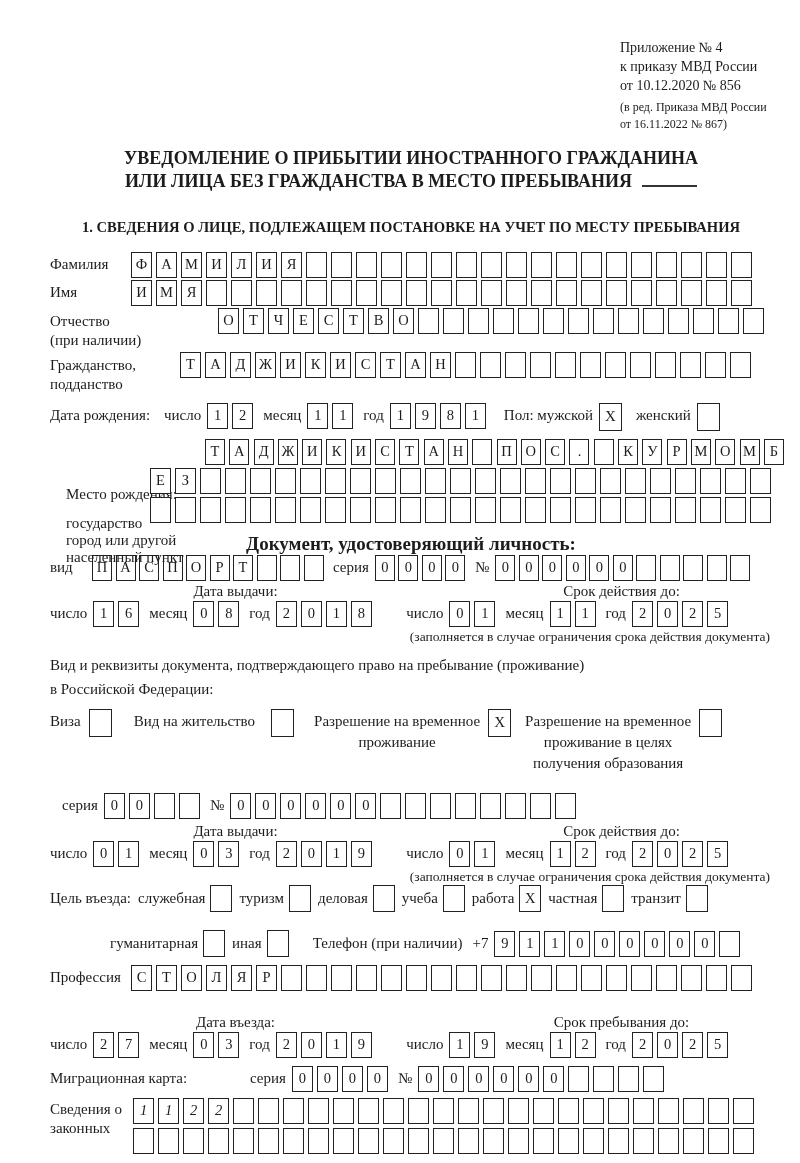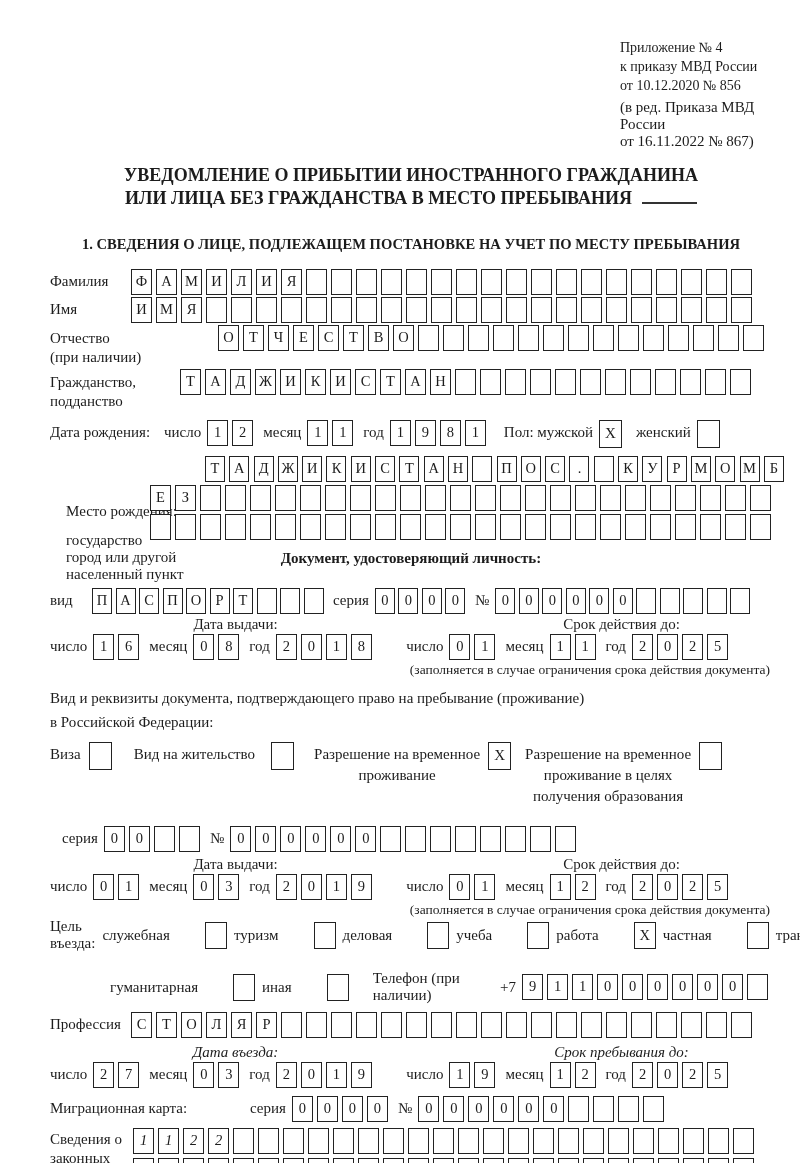--- a/index.html
+++ b/index.html
@@ -18,21 +18,21 @@
     margin-right:4px; text-align:center; font-size:14.5px; line-height:23px;
     vertical-align:top; background:#fff;
   }
   .sm .cb  { width:20px; margin-right:3.5px; }   
   .sm2 .cb { width:20px; margin-right:4.3px; }   
   .chk .cb { width:23px; height:28px; margin-right:0; font-size:15px; line-height:25px; }
   .pchk .cb{ width:22px; height:27px; margin-right:0; font-size:14.5px; line-height:24px; }
 
   
   .appendix { margin-left:570px; font-size:14px; line-height:19px; }
-  .appendix .amend { font-size:15px; line-height:17px; }
+  .appendix .amend { font-size:12px; line-height:17px; }
   .appendix .amend.first { margin-top:4px; }
   .forma { text-align:right; padding-right:12px; font-weight:bold; margin-top:16px; font-size:15.5px; letter-spacing:.5px; }
   .title { text-align:center; font-weight:bold; font-size:18px; line-height:23px; margin-top:14px; }
   .tline { display:inline-block; width:55px; border-bottom:2.2px solid #333; margin-left:10px; height:14px; }
   .sect { text-align:center; font-weight:bold; font-size:14.6px; margin-top:26px; margin-bottom:16px; }
 
   
   .frow { display:flex; align-items:flex-start; margin-bottom:2px; }
   .lbl { padding-top:4px; flex:none; }
   .lbl2 { flex:none; line-height:19px; padding-top:4px; }
@@ -45,21 +45,21 @@
   .bd .lbl { width:108px; }
 
   
   .mb { position:relative; height:92px; margin-top:2px; }
   .mb .l { position:absolute; left:16px; line-height:16px;margin-top:43px; }
   .mb .l1 { top:5px; } .mb .l2 { top:34px; } .mb .l3 { top:51px; } .mb .l4 { top:68px; }
   .mb .r1 { position:absolute; left:155px; top:1px; }
   .mb .r2 { position:absolute; left:100px; top:30px; }
   .mb .r3 { position:absolute; left:100px; top:59px; }
 
-  .dochead { text-align:center; font-weight:bold; font-size:15px; margin:3px 0 21px; }
+  .dochead { text-align:center; font-weight:bold; font-size:19px; margin:3px 0 0; }
 
   
   .dhead { display:flex; margin-top:2px; }
   .dhead span { display:block; width:50%; text-align:center; }
   .dhead .dh1 { padding-left:10px; } .dhead .dh2 { padding-left:60px; }
   .drow { display:flex; margin-top:1px; }
   .dgrp { display:flex; align-items:flex-start; }
   .dg2 { margin-left:auto; margin-right:40px; }
   .note { text-align:right; font-size:13.5px; margin-right:2px; margin-top:2px; }
 
@@ -69,21 +69,21 @@
   .visarow { display:flex; align-items:flex-start; margin-top:6px; height:84px; }
   .visarow .vl { padding-top:6px; flex:none; }
   .visarow .chk { margin-left:8px; margin-top:2px; flex:none; }
   .vopt { text-align:center; line-height:21px; padding-top:4px; flex:none; }
 
   .serrow { margin-top:2px; margin-bottom:4px; }
   .serrow .dlab:first-child { margin-left:12px; }
 
   
   .prow { display:flex; align-items:center; }
-  .popt { display:flex; align-items:center; margin-left:7px;gap:30px; }
+  .popt { display:flex; align-items:center; margin-left:7px; }
   .popt .pchk { margin-left:5px; }
   .prow2 { margin-top:18px; margin-bottom:8px; padding-left:60px; }
   .prow2 .phlab { margin:0 10px 0 24px; }
 
   
   .lr { position:relative; height:118px; margin-top:6px; }
   .lr .l { position:absolute; left:0; line-height:19px; }
   .lr .r { position:absolute; left:83px;font-style:italic; }
   .lr .r1 { top:0; } .lr .r2 { top:30px; }
 </style>
@@ -290,21 +290,21 @@
       <span class="phlab">Телефон (при наличии)</span>
       <span style="margin-right:6px;">+7</span>
       <span class="boxes"><span class="cb">9</span><span class="cb">1</span><span class="cb">1</span><span class="cb">0</span><span class="cb">0</span><span class="cb">0</span><span class="cb">0</span><span class="cb">0</span><span class="cb">0</span><span class="cb"></span></span>
     </div>
 
     <div class="frow">
       <span class="lbl w81">Профессия</span>
       <span class="boxes"><span class="cb">С</span><span class="cb">Т</span><span class="cb">О</span><span class="cb">Л</span><span class="cb">Я</span><span class="cb">Р</span><span class="cb"></span><span class="cb"></span><span class="cb"></span><span class="cb"></span><span class="cb"></span><span class="cb"></span><span class="cb"></span><span class="cb"></span><span class="cb"></span><span class="cb"></span><span class="cb"></span><span class="cb"></span><span class="cb"></span><span class="cb"></span><span class="cb"></span><span class="cb"></span><span class="cb"></span><span class="cb"></span><span class="cb"></span></span>
     </div>
 
-    <div class="dhead" style="margin-top:6px;font-style:italic;">
+    <div class="dhead" style="margin-top:23px;">
       <span class="dh1">Дата въезда:</span>
       <span class="dh2">Срок пребывания до:</span>
     </div>
     <div class="drow">
       <span class="dgrp dg1">
         <span class="dlab" style="margin-left:0;">число</span>
         <span class="boxes"><span class="cb">2</span><span class="cb">7</span></span>
         <span class="dlab">месяц</span>
         <span class="boxes"><span class="cb">0</span><span class="cb">3</span></span>
         <span class="dlab">год</span>

